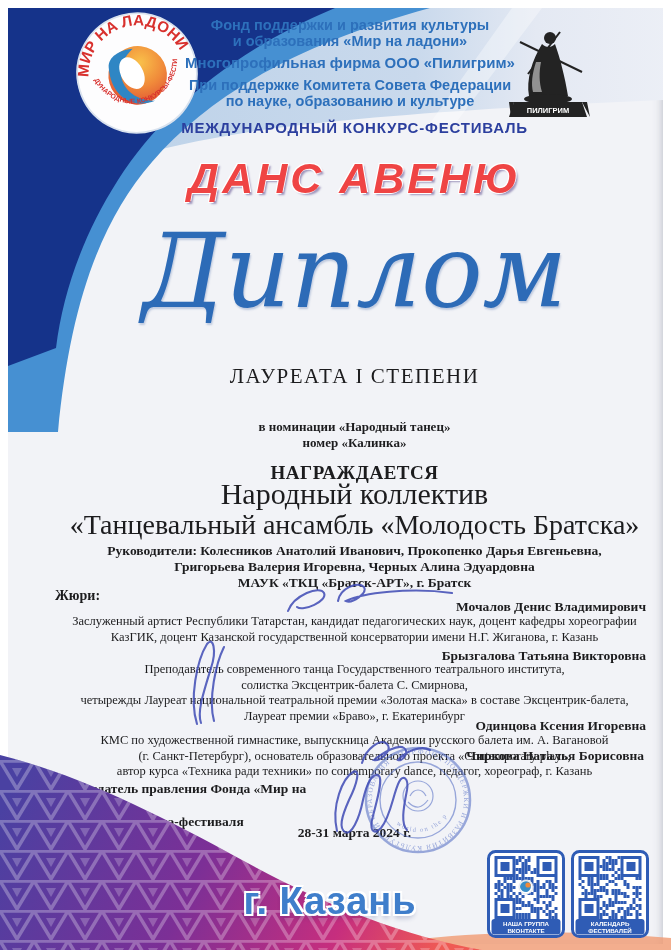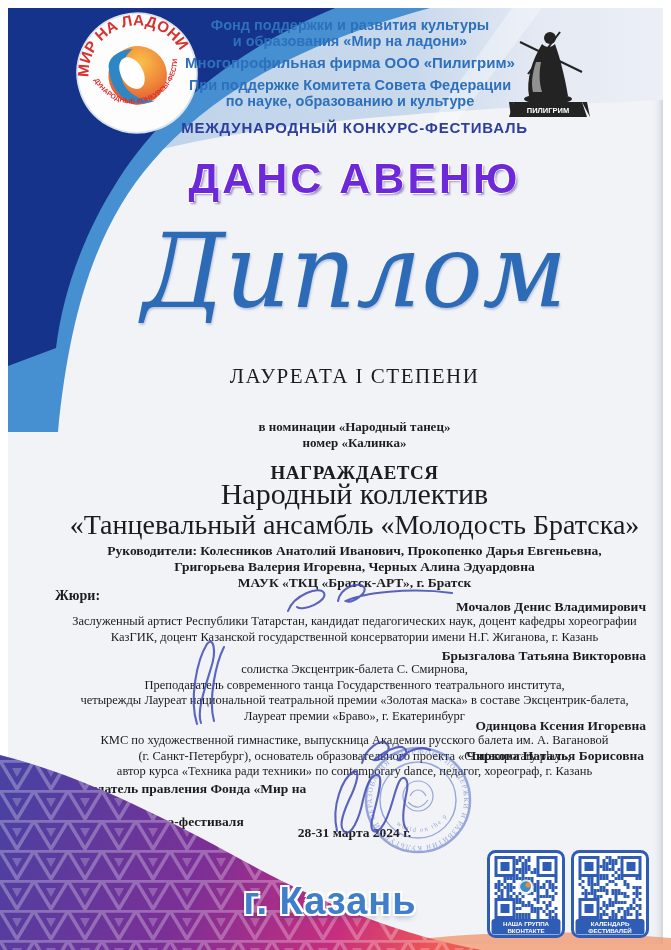--- a/index.html
+++ b/index.html
@@ -7,22 +7,22 @@
         font-family:"Liberation Serif",serif;color:#1c1c1e;}
   .sheet{position:absolute;left:8px;top:8px;right:8px;bottom:6px;background:#f2f3f7;
          box-shadow:inset -6px 0 10px -6px rgba(120,125,140,.5);}
   .abs{position:absolute;}
   .ctr{left:48px;right:10px;text-align:center;}
   .hdr-org{font-family:"Liberation Sans",sans-serif;font-weight:bold;color:#2d70bb;
            font-size:14.5px;line-height:16px;text-align:center;}
   .hdr-org .gap{height:6px;}
   .festival{font-family:"Liberation Sans",sans-serif;font-weight:bold;color:#2c3f9e;
             font-size:15px;line-height:19px;letter-spacing:.8px;}
-  .dans{font-family:"Liberation Sans",sans-serif;font-weight:bold;
-        font-size:43px;letter-spacing:3px;color:#6d28d9;
+  .dans{font-family:"Liberation Sans",sans-serif;font-style:italic;font-weight:bold;
+        font-size:43px;letter-spacing:3px;color:#ef4444;
         text-shadow:-1px -1px 0 #fff,1px -1px 0 #fff,-1px 1px 0 #fff,2px 2px 2px rgba(60,40,120,.45);}
   .diplom{font-family:"DejaVu Serif",serif;font-style:italic;font-size:102px;line-height:120px;
           color:#2d6bb7;text-shadow:1px 2px 2px rgba(40,80,150,.25);}
   .laureate{font-size:21px;letter-spacing:1.5px;}
   .nomination{font-weight:bold;font-size:13px;line-height:15.5px;}
   .awarded{font-weight:bold;font-size:19px;letter-spacing:.5px;}
   .recip1{font-size:30px;line-height:34px;}
   .recip2{font-size:28px;line-height:32px;}
   .leaders{font-weight:bold;font-size:13.5px;line-height:16px;}
   .jury-label{font-weight:bold;font-size:14px;}
@@ -135,22 +135,22 @@
   <div class="abs jury-label" style="left:55px;top:588px;">Жюри:</div>
 
   <div class="abs jury-name" style="right:25px;top:599px;">Мочалов Денис Владимирович</div>
   <div class="abs ctr jury-desc" style="top:614px;">
     <div>Заслуженный артист Республики Татарстан, кандидат педагогических наук, доцент кафедры хореографии</div>
     <div>КазГИК, доцент Казанской государственной консерватории имени Н.Г. Жиганова, г. Казань</div>
   </div>
 
   <div class="abs jury-name" style="right:25px;top:648px;">Брызгалова Татьяна Викторовна</div>
   <div class="abs ctr jury-desc" style="top:662px;">
+    <div>Преподаватель современного танца Государственного театрального института,</div>
     <div>солистка Эксцентрик-балета С. Смирнова,</div>
-    <div>Преподаватель современного танца Государственного театрального института,</div>
     <div>четырежды Лауреат национальной театральной премии «Золотая маска» в составе Эксцентрик-балета,</div>
     <div>Лауреат премии «Браво», г. Екатеринбург</div>
   </div>
 
   <div class="abs jury-name" style="right:25px;top:718px;">Одинцова Ксения Игоревна</div>
   <div class="abs ctr jury-desc" style="top:733px;">
     <div>КМС по художественной гимнастике, выпускница Академии русского балета им. А. Вагановой</div>
     <div>(г. Санкт-Петербург), основатель образовательного проекта «Contemporary play»,</div>
     <div>автор курса «Техника ради техники» по contemporary dance, педагог, хореограф, г. Казань</div>
   </div>

